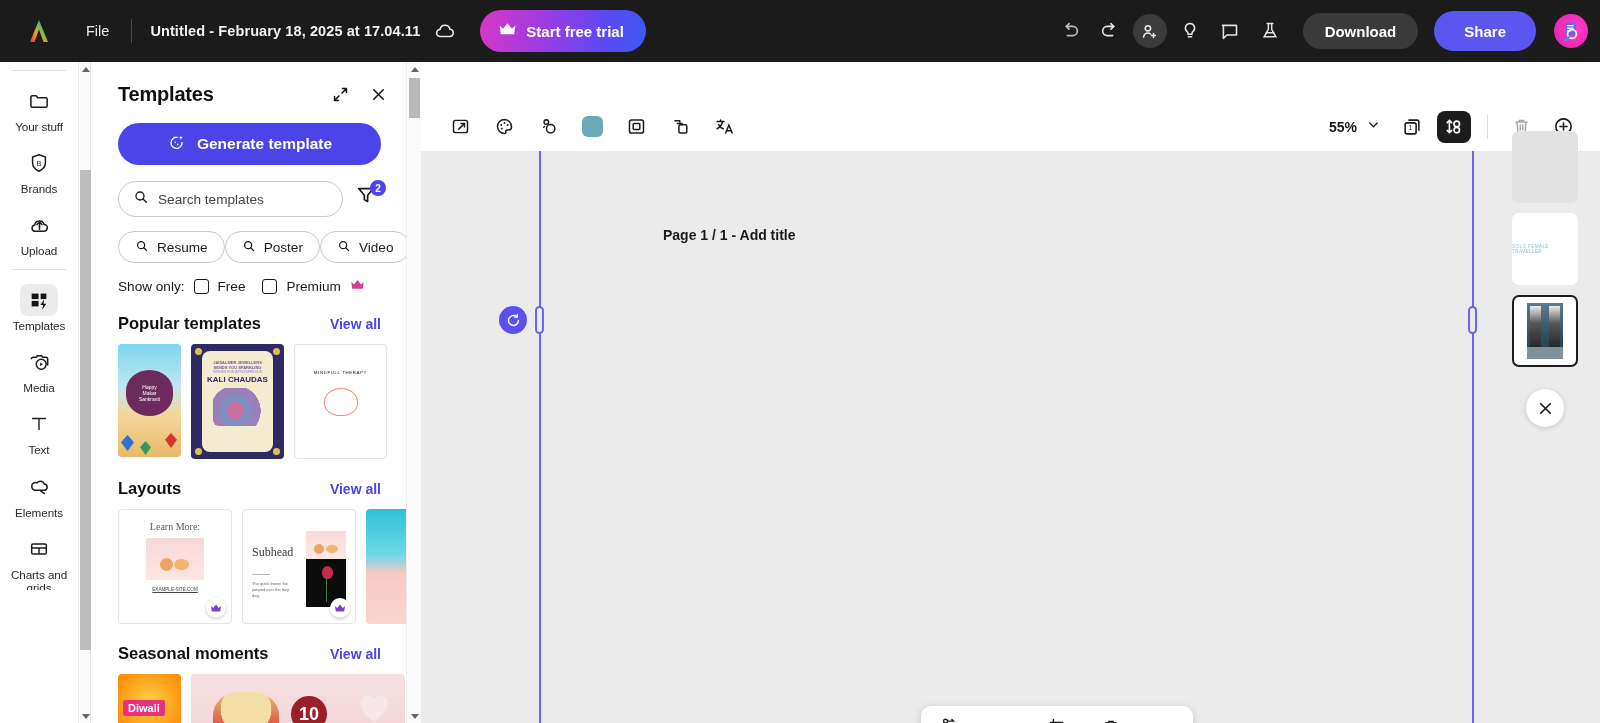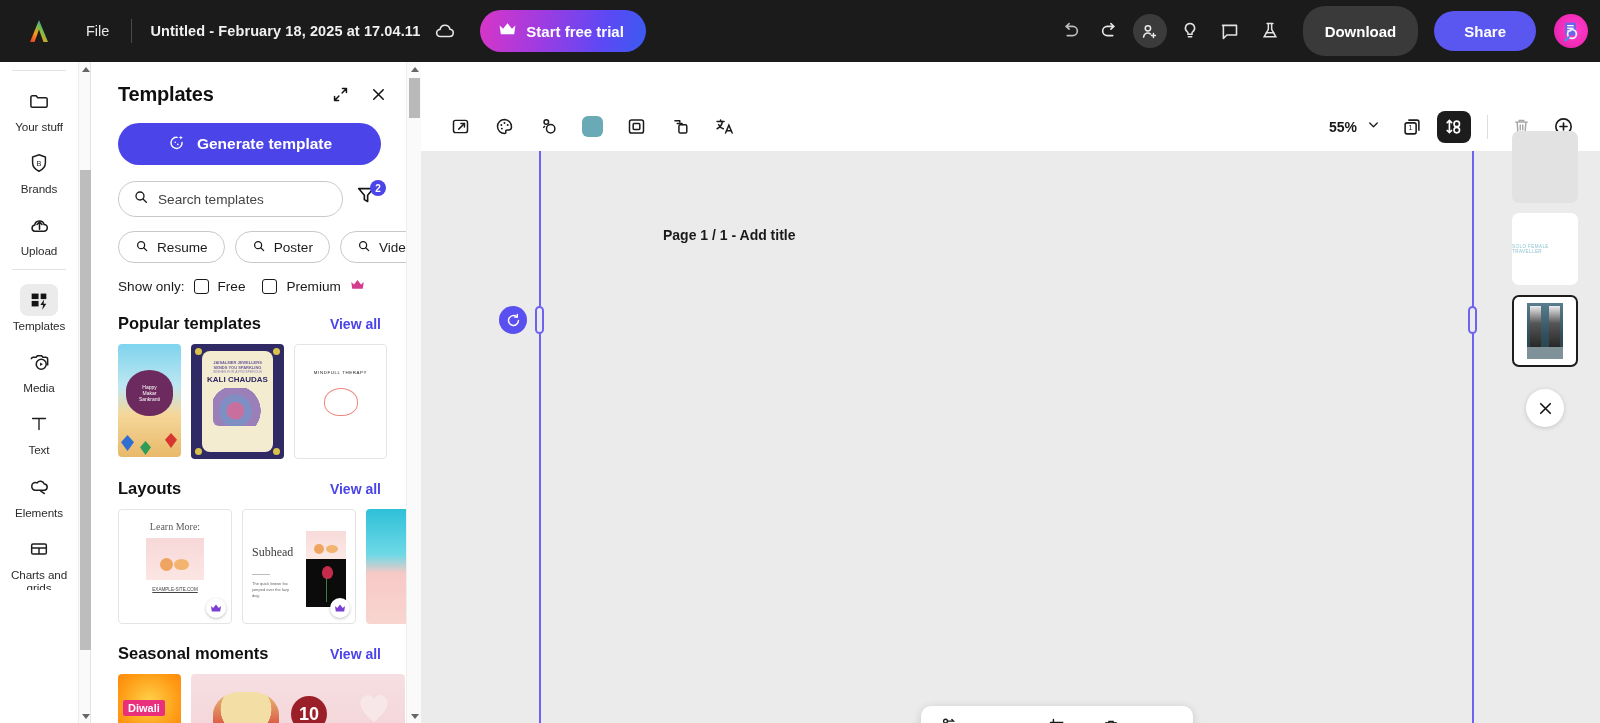--- a/index.html
+++ b/index.html
@@ -37,21 +37,21 @@
     position: absolute; right: 12px; top: 0; height: 62px;
     display: flex; align-items: center; gap: 6px;
   }
   .tb-ico {
     width: 34px; height: 34px; border-radius: 50%;
     display: flex; align-items: center; justify-content: center;
     color: #dedede; cursor: pointer;
   }
   .tb-ico.circled { background: #3b3b3b; }
   .download-btn {
-    height: 50px; padding: 0 22px; border-radius: 22px; background: #3a3a3a;
+    height: 36px; padding: 0 22px; border-radius: 22px; background: #3a3a3a;
     color: #fff; font-size: 15px; font-weight: 700; display: flex;
     align-items: center; cursor: pointer; margin-left: 10px;
   }
   .share-btn {
     height: 40px; padding: 0 30px; border-radius: 22px; background: #5a56f0;
     color: #fff; font-size: 15px; font-weight: 700; display: flex;
     align-items: center; cursor: pointer; margin-left: 10px;
   }
   .avatar {
     width: 34px; height: 34px; border-radius: 50%; margin-left: 12px;
@@ -121,21 +121,21 @@
     display: flex; align-items: center; gap: 9px; padding: 0 14px; cursor: text;
   }
   .search-box .ph { font-size: 13.6px; color: #444; }
   .filter-wrap { position: relative; width: 26px; height: 30px; cursor: pointer; }
   .filter-badge {
     position: absolute; right: -5px; top: -4px; width: 16px; height: 16px;
     border-radius: 50%; background: #4b44e8; color: #fff; font-size: 10px;
     font-weight: 700; display: flex; align-items: center; justify-content: center;
   }
 
-  .chips { display: flex; gap: 10px; padding: 14px 0 0 25px; overflow: hidden; }
+  .chips { display: flex; padding: 14px 0 0 25px; overflow: hidden; }
   .chip {
     height: 32px; border: 1.3px solid #c9c9c9; border-radius: 18px; flex: 0 0 auto;
     display: flex; align-items: center; gap: 8px; padding: 0 16px; cursor: pointer;
     font-size: 13.6px; color: #1c1c1c;
   }
 
   .showonly { display: flex; align-items: center; gap: 9px; padding: 16px 25px 0; font-size: 13.6px; color: #1a1a1a; }
   .cbox { width: 15px; height: 15px; border: 1.8px solid #1a1a1a; border-radius: 3px; cursor: pointer; }
   .so-label { margin-right: 8px; cursor: pointer; }
 

